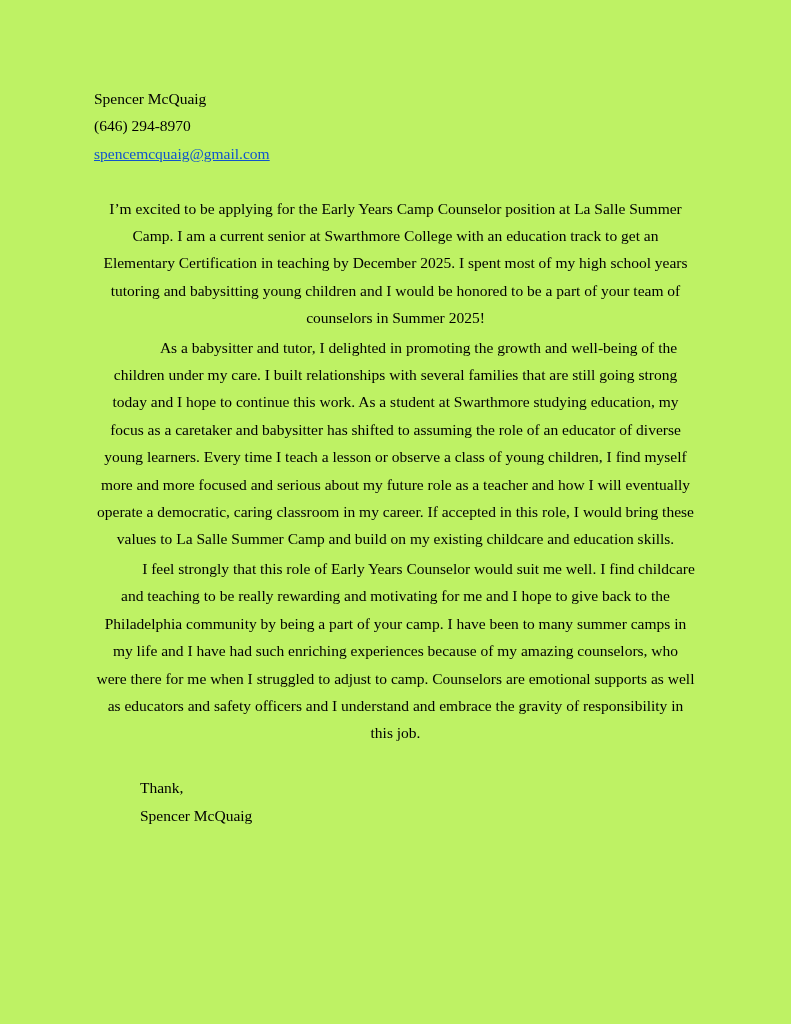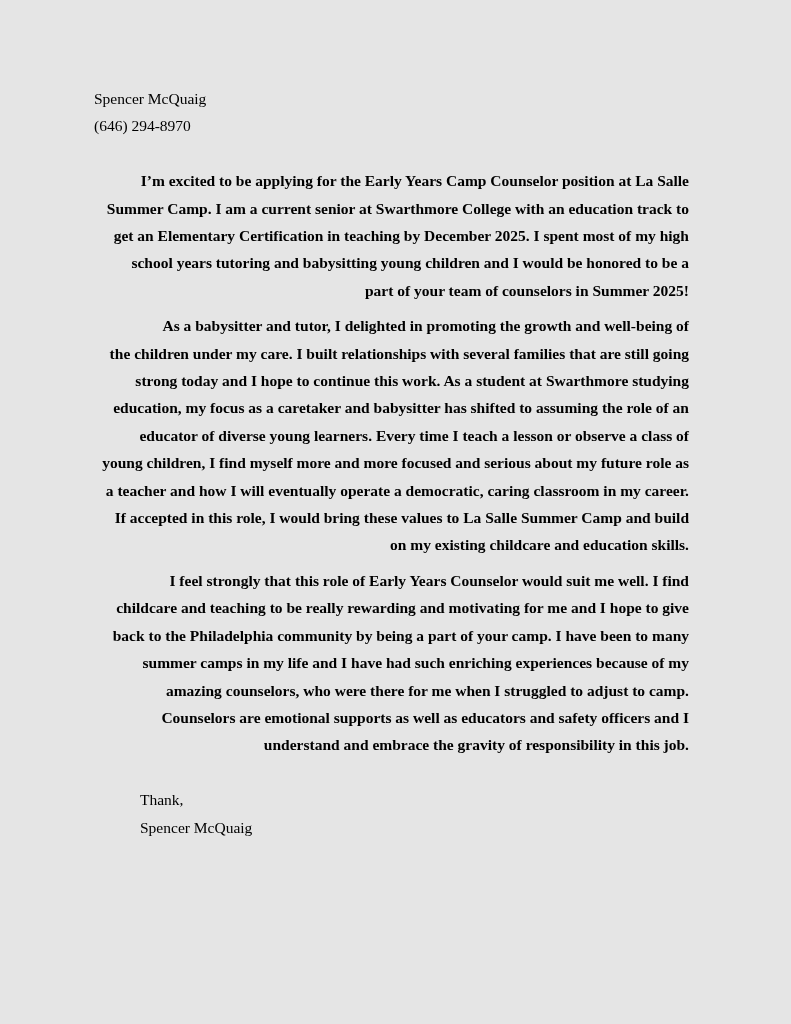--- a/index.html
+++ b/index.html
@@ -5,21 +5,21 @@
   html, body {
     margin: 0;
     padding: 0;
     background: #ffffff;
   }
   .page {
     position: relative;
     width: 791px;
     height: 1024px;
     margin: 0 auto;
-    background: #e5e5e5;
+    background: #bef264;
     box-sizing: border-box;
     padding: 85px 94px 0 94px;
     font-family: "Liberation Serif", "DejaVu Serif", serif;
     font-size: 15.5px;
     line-height: 27.4px;
     color: #000000;
     overflow: hidden;
   }
   .header-line {
     white-space: nowrap;
@@ -29,43 +29,45 @@
     text-decoration: underline;
     cursor: pointer;
   }
   .salutation {
     margin-top: 27.4px;
   }
   .body-block {
     margin-top: 27.4px;
   }
   p.para {
-    margin: 8px;
-    text-align: right;
-    font-weight: bold;
+    margin: 2px;
+    text-align: center;
   }
   p.para.indent {
     text-indent: 46px;
   }
   .closing {
     margin-top: 27.4px;
     padding-left: 46px;
   }
   .closing div {
     white-space: nowrap;
   }
 </style>
 </head>
 <body>
 
 <div class="page">
 
   <div class="header">
     <div class="header-line">Spencer McQuaig</div>
     <div class="header-line">(646) 294-8970</div>
+    <div class="header-line">
+      <a href="#" class="email-link">spencemcquaig@gmail.com</a>
+    </div>
   </div>
 
 
   <div class="body-block">
     <p class="para">I’m excited to be applying for the Early Years Camp Counselor position at La Salle Summer Camp. I am a current senior at Swarthmore College with an education track to get an Elementary Certification in teaching by December 2025. I spent most of my high school years tutoring and babysitting young children and I would be honored to be a part of your team of counselors in Summer 2025!</p>
     <p class="para indent">As a babysitter and tutor, I delighted in promoting the growth and well-being of the children under my care. I built relationships with several families that are still going strong today and I hope to continue this work. As a student at Swarthmore studying education, my focus as a caretaker and babysitter has shifted to assuming the role of an educator of diverse young learners. Every time I teach a lesson or observe a class of young children, I find myself more and more focused and serious about my future role as a teacher and how I will eventually operate a democratic, caring classroom in my career. If accepted in this role, I would bring these values to La Salle Summer Camp and build on my existing childcare and education skills.</p>
     <p class="para indent">I feel strongly that this role of Early Years Counselor would suit me well. I find childcare and teaching to be really rewarding and motivating for me and I hope to give back to the Philadelphia community by being a part of your camp. I have been to many summer camps in my life and I have had such enriching experiences because of my amazing counselors, who were there for me when I struggled to adjust to camp. Counselors are emotional supports as well as educators and safety officers and I understand and embrace the gravity of responsibility in this job.</p>
   </div>
 
   <div class="closing">

